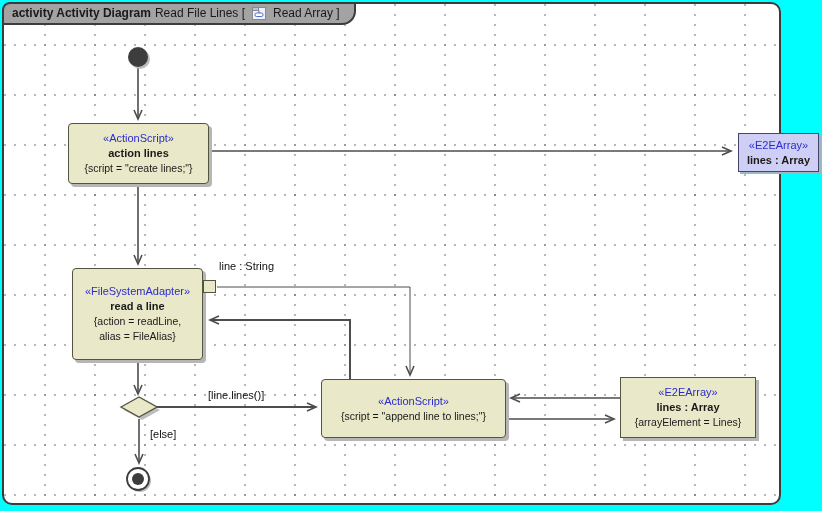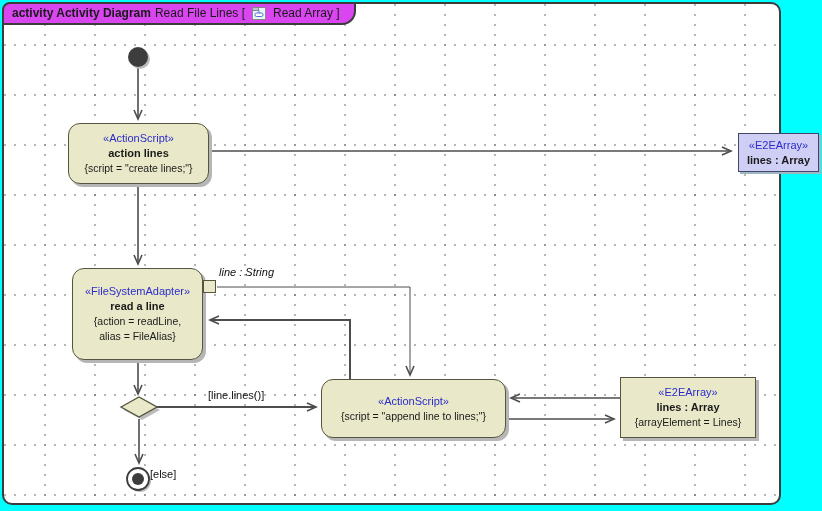--- a/index.html
+++ b/index.html
@@ -20,60 +20,60 @@
       radial-gradient(circle, #8a8a8a 1.2px, transparent 1.5px),
       radial-gradient(circle, #999999 1.0px, transparent 1.3px),
       radial-gradient(circle, #b4b4b4 0.7px, transparent 1.0px),
       radial-gradient(circle, #b4b4b4 0.7px, transparent 1.0px);
     background-size:100px 100px, 50px 50px, 10px 50px, 50px 10px;
     background-position:41px 41px, 16px 16px, 6px 16px, 16px 6px;
     z-index:0;
   }
   .frame-tab {
     position:absolute; left:2px; top:2px; height:23px; min-width:330px;
-    background:#d946ef; border:2px solid #3c3c3c;
+    background:#a3a3a3; border:2px solid #3c3c3c;
     border-top-left-radius:8px; border-bottom-right-radius:14px;
     display:flex; align-items:center; gap:4px;
     padding:0 14px 1px 8px; font-size:12px; z-index:5; white-space:nowrap;
   }
   .frame-tab b { font-weight:bold; }
   .tab-icon { display:inline-block; width:16px; height:15px; margin:0 2px; }
 
   
   .node {
     position:absolute; z-index:3;
     display:flex; flex-direction:column; align-items:center; justify-content:center;
     text-align:center; font-size:11px; line-height:15px;
     background:#e9e9c9; border:1.5px solid #55553f;
     box-shadow:3px 3px 0 #b6b6b6;
   }
-  .rounded { border-radius:12px; }
+  .rounded { border-radius:4px; }
   .stereo { color:#2b2bcc; white-space:nowrap; }
   .nname  { font-weight:bold; white-space:nowrap; }
   .props  { font-size:10.5px; white-space:nowrap; }
   .objnode { background:#cfcff5; border-color:#45456b; }
 
   
   #create-lines  { left:68px;  top:123px; width:141px; height:61px; }
   #read-a-line   { left:72px;  top:268px; width:131px; height:92px; }
   #append-lines  { left:321px; top:379px; width:185px; height:59px; }
   #e2e-bottom    { left:620px; top:377px; width:136px; height:61px; }
   #e2e-top       { left:738px; top:133px; width:81px;  height:39px; z-index:4; box-shadow:2px 2px 0 #9fb7c4; }
 
   .pin {
     position:absolute; left:203px; top:280px; width:13px; height:13px;
     background:#e9e9c9; border:1.5px solid #55553f; z-index:3;
   }
 
   .edge-label {
     position:absolute; z-index:3; font-size:11px; white-space:nowrap; color:#111;
   }
-  #lbl-pin    { left:219px; top:266px;font-style:italic; }
+  #lbl-pin    { left:219px; top:260px; }
   #lbl-exists { left:208px; top:389px; }
-  #lbl-else   { left:150px; top:428px;margin-top:40px; }
+  #lbl-else   { left:150px; top:428px; }
 
   svg.wires { position:absolute; left:0; top:0; z-index:2; }
 </style>
 </head>
 <body>
 
 <div class="frame"></div>
 
 <div class="frame-tab">
   <b>activity Activity Diagram</b>

